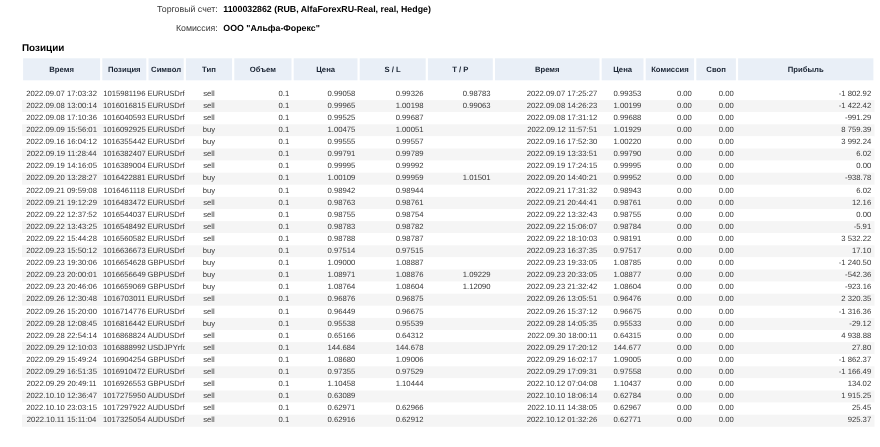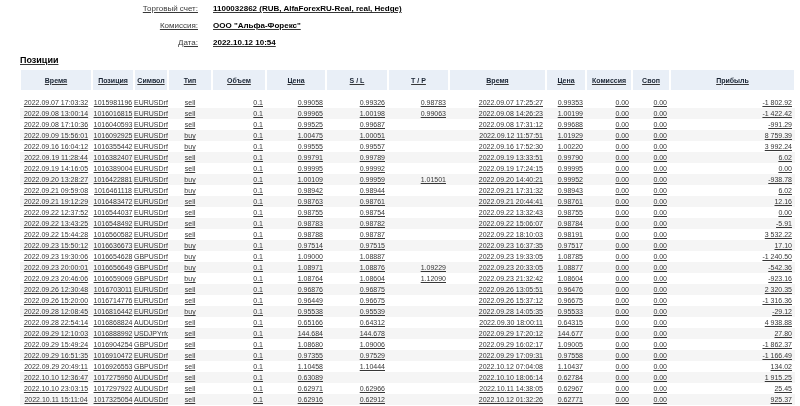--- a/index.html
+++ b/index.html
@@ -1,26 +1,26 @@
 <!DOCTYPE html>
 <html><head>
 <meta charset="utf-8">
 <style>
   html,body{margin:0;padding:0;}
   body{
     width:800px;height:406px;overflow:hidden;background:#ffffff;
     font-family:"Liberation Sans","DejaVu Sans",sans-serif;
     color:#373737;-webkit-font-smoothing:antialiased;
   }
-  .page{width:760px;height:406px;text-decoration:underline;}
+  .page{width:760px;height:406px;}
   
   .info{padding-top:4px;}
   .info-row{display:flex;font-size:8px;line-height:9px;margin-bottom:8px;}
   .info-label{width:198px;text-align:right;color:#3a3a3a;flex:0 0 198px;}
-  .info-value{margin-left:15px;font-weight:bold;color:#000;}
+  .info-value{margin-left:5px;font-weight:bold;color:#000;}
   
   .section-title{
     margin-left:20px;width:775px;text-align:left;
     font-size:9px;font-weight:bold;color:#000;margin-top:5px;margin-bottom:5px;
   }
   
   .table{margin-left:20px;width:775px;}
   .thead,.tr{
     display:grid;
     grid-template-columns:72px 42px 34px 44px 54px 60px 62px 61px 97px 40px 46px 38px 125px;
@@ -48,24 +48,20 @@
 
   <div class="info">
     <div class="info-row">
       <span class="info-label">Торговый счет:</span>
       <span class="info-value">1100032862 (RUB, AlfaForexRU-Real, real, Hedge)</span>
     </div>
     <div class="info-row">
       <span class="info-label">Комиссия:</span>
       <span class="info-value">ООО "Альфа-Форекс"</span>
     </div>
-    <div class="info-row">
-      <span class="info-label">Дата:</span>
-      <span class="info-value">2022.10.12 10:54</span>
-    </div>
   </div>
 
   <div class="section-title">Позиции</div>
 
   <div class="table">
     <div class="thead">
         <div class="th">Время</div>
         <div class="th">Позиция</div>
         <div class="th">Символ</div>
         <div class="th">Тип</div>

